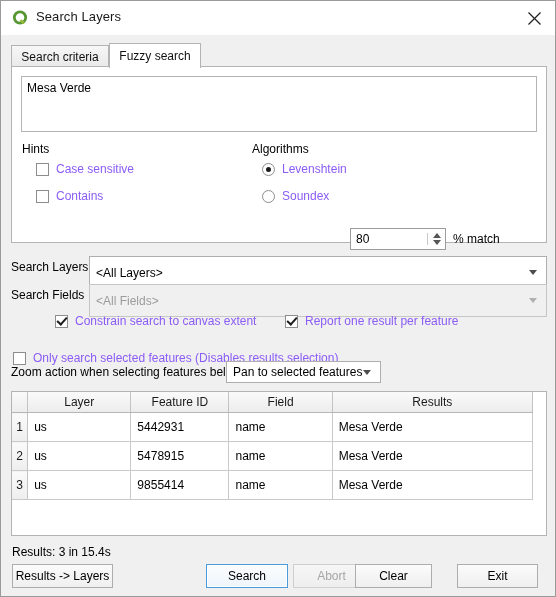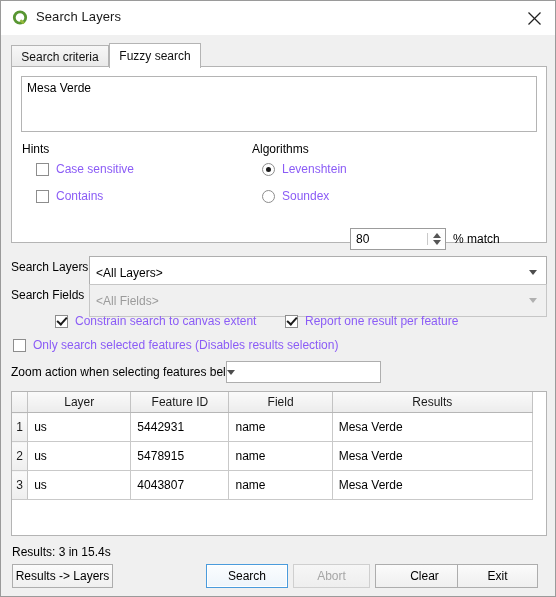--- a/index.html
+++ b/index.html
@@ -264,21 +264,21 @@
   }
   .combo.disabled .ctext { color: #9b9b9b; }
   .combo.disabled .carrow { border-top-color: #b0b0b0; }
 
   .combo-layers { left: 88px; top: 255px; width: 458px; }
   .combo-fields { left: 88px; top: 283px; width: 458px; }
 
   
   .opt1 { left: 12px;  top: 313px; margin-left: 42px; }
   .opt2 { left: 284px; top: 313px; }
-  .opt3 { left: 12px;  top: 337px; }
+  .opt3 { left: 12px;  top: 350px; }
 
   
   .zoom-label {
     position: absolute;
     left: 10px; top: 364px;
     font-size: 12px;
   }
   .combo-zoom {
     left: 225px; top: 360px; width: 155px; height: 22px;
   }
@@ -365,21 +365,21 @@
     background: linear-gradient(180deg,#fbfdff 0%, #eef5fb 100%);
   }
   .btn.disabled {
     color: #a6a6a6;
     border-color: #cfcfcf;
     background: linear-gradient(180deg,#f6f6f6 0%, #eeeeee 100%);
   }
   .btn-results-layers { left: 11px;  top: 563px; width: 101px; }
   .btn-search { left: 205px; top: 563px; width: 82px; }
   .btn-abort  { left: 292px; top: 563px; width: 77px; }
-  .btn-clear  { left: 374px; top: 563px; width: 99px; }
+  .btn-clear  { left: 354px; top: 563px; width: 77px; }
   .btn-exit   { left: 456px; top: 563px; width: 81px; }
 </style>
 </head>
 <body>
 
 <div id="app">
 
   <div class="titlebar">
     <span class="title-icon">
       <svg width="18" height="18" viewBox="0 0 18 18">
@@ -463,20 +463,21 @@
     <span class="cbox checked"></span>
     <span class="cblabel">Report one result per feature</span>
   </div>
   <div class="cbrow opt3">
     <span class="cbox"></span>
     <span class="cblabel">Only search selected features (Disables results selection)</span>
   </div>
 
   <span class="zoom-label">Zoom action when selecting features below</span>
   <div class="combo combo-zoom">
+    <span class="ctext">Pan to selected features</span>
     <span class="carrow"></span>
   </div>
 
   <div class="tablewrap">
     <table class="results">
       <thead>
         <tr>
           <th class="corner"></th>
           <th class="col-layer">Layer</th>
           <th class="col-fid">Feature ID</th>
@@ -495,21 +496,21 @@
         <tr>
           <td class="rownum">2</td>
           <td>us</td>
           <td>5478915</td>
           <td>name</td>
           <td>Mesa Verde</td>
         </tr>
         <tr>
           <td class="rownum">3</td>
           <td>us</td>
-          <td>4043807</td>
+          <td>9855414</td>
           <td>name</td>
           <td>Mesa Verde</td>
         </tr>
       </tbody>
     </table>
   </div>
 
   <span class="status">Results: 3 in 15.4s</span>
 
   <div class="btn btn-results-layers">

